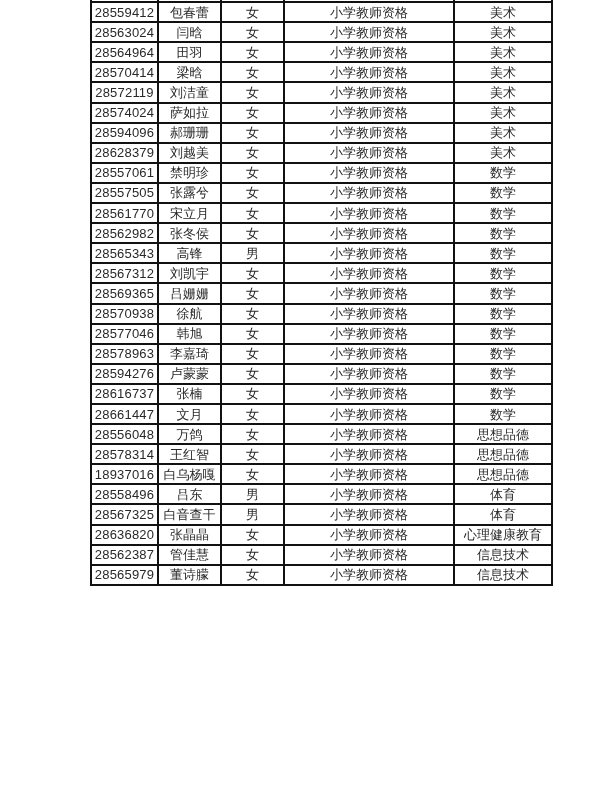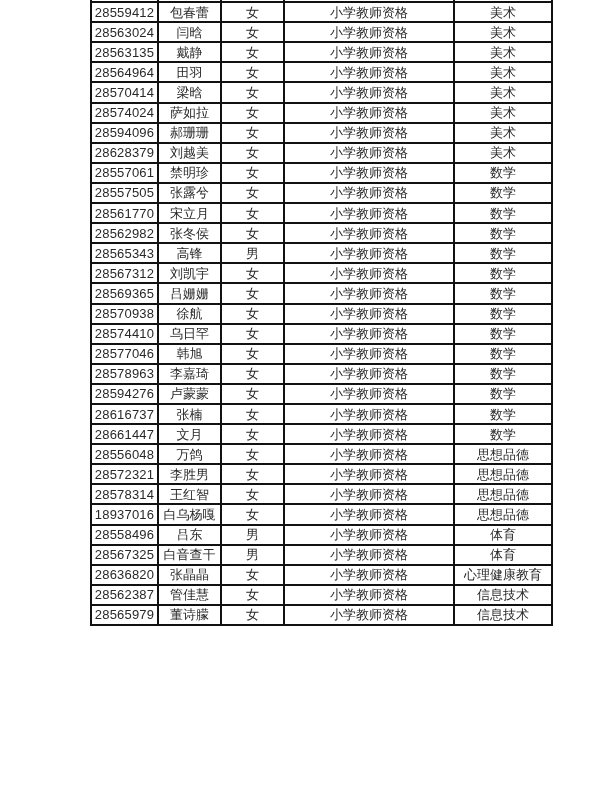--- a/index.html
+++ b/index.html
@@ -75,36 +75,36 @@
           <td>美术</td>
         </tr>
         <tr>
           <td class="col-exam-id">28563024</td>
           <td>闫晗</td>
           <td>女</td>
           <td>小学教师资格</td>
           <td>美术</td>
         </tr>
         <tr>
-          <td class="col-exam-id">28563135</td>
-          <td>戴静</td>
-          <td>女</td>
-          <td>小学教师资格</td>
-          <td>美术</td>
-        </tr>
-        <tr>
           <td class="col-exam-id">28564964</td>
           <td>田羽</td>
           <td>女</td>
           <td>小学教师资格</td>
           <td>美术</td>
         </tr>
         <tr>
           <td class="col-exam-id">28570414</td>
           <td>梁晗</td>
+          <td>女</td>
+          <td>小学教师资格</td>
+          <td>美术</td>
+        </tr>
+        <tr>
+          <td class="col-exam-id">28572119</td>
+          <td>刘洁童</td>
           <td>女</td>
           <td>小学教师资格</td>
           <td>美术</td>
         </tr>
         <tr>
           <td class="col-exam-id">28574024</td>
           <td>萨如拉</td>
           <td>女</td>
           <td>小学教师资格</td>
           <td>美术</td>
@@ -173,27 +173,20 @@
           <td>数学</td>
         </tr>
         <tr>
           <td class="col-exam-id">28570938</td>
           <td>徐航</td>
           <td>女</td>
           <td>小学教师资格</td>
           <td>数学</td>
         </tr>
         <tr>
-          <td class="col-exam-id">28574410</td>
-          <td>乌日罕</td>
-          <td>女</td>
-          <td>小学教师资格</td>
-          <td>数学</td>
-        </tr>
-        <tr>
           <td class="col-exam-id">28577046</td>
           <td>韩旭</td>
           <td>女</td>
           <td>小学教师资格</td>
           <td>数学</td>
         </tr>
         <tr>
           <td class="col-exam-id">28578963</td>
           <td>李嘉琦</td>
           <td>女</td>
@@ -217,27 +210,20 @@
         <tr>
           <td class="col-exam-id">28661447</td>
           <td>文月</td>
           <td>女</td>
           <td>小学教师资格</td>
           <td>数学</td>
         </tr>
         <tr>
           <td class="col-exam-id">28556048</td>
           <td>万鸽</td>
-          <td>女</td>
-          <td>小学教师资格</td>
-          <td>思想品德</td>
-        </tr>
-        <tr>
-          <td class="col-exam-id">28572321</td>
-          <td>李胜男</td>
           <td>女</td>
           <td>小学教师资格</td>
           <td>思想品德</td>
         </tr>
         <tr>
           <td class="col-exam-id">28578314</td>
           <td>王红智</td>
           <td>女</td>
           <td>小学教师资格</td>
           <td>思想品德</td>

